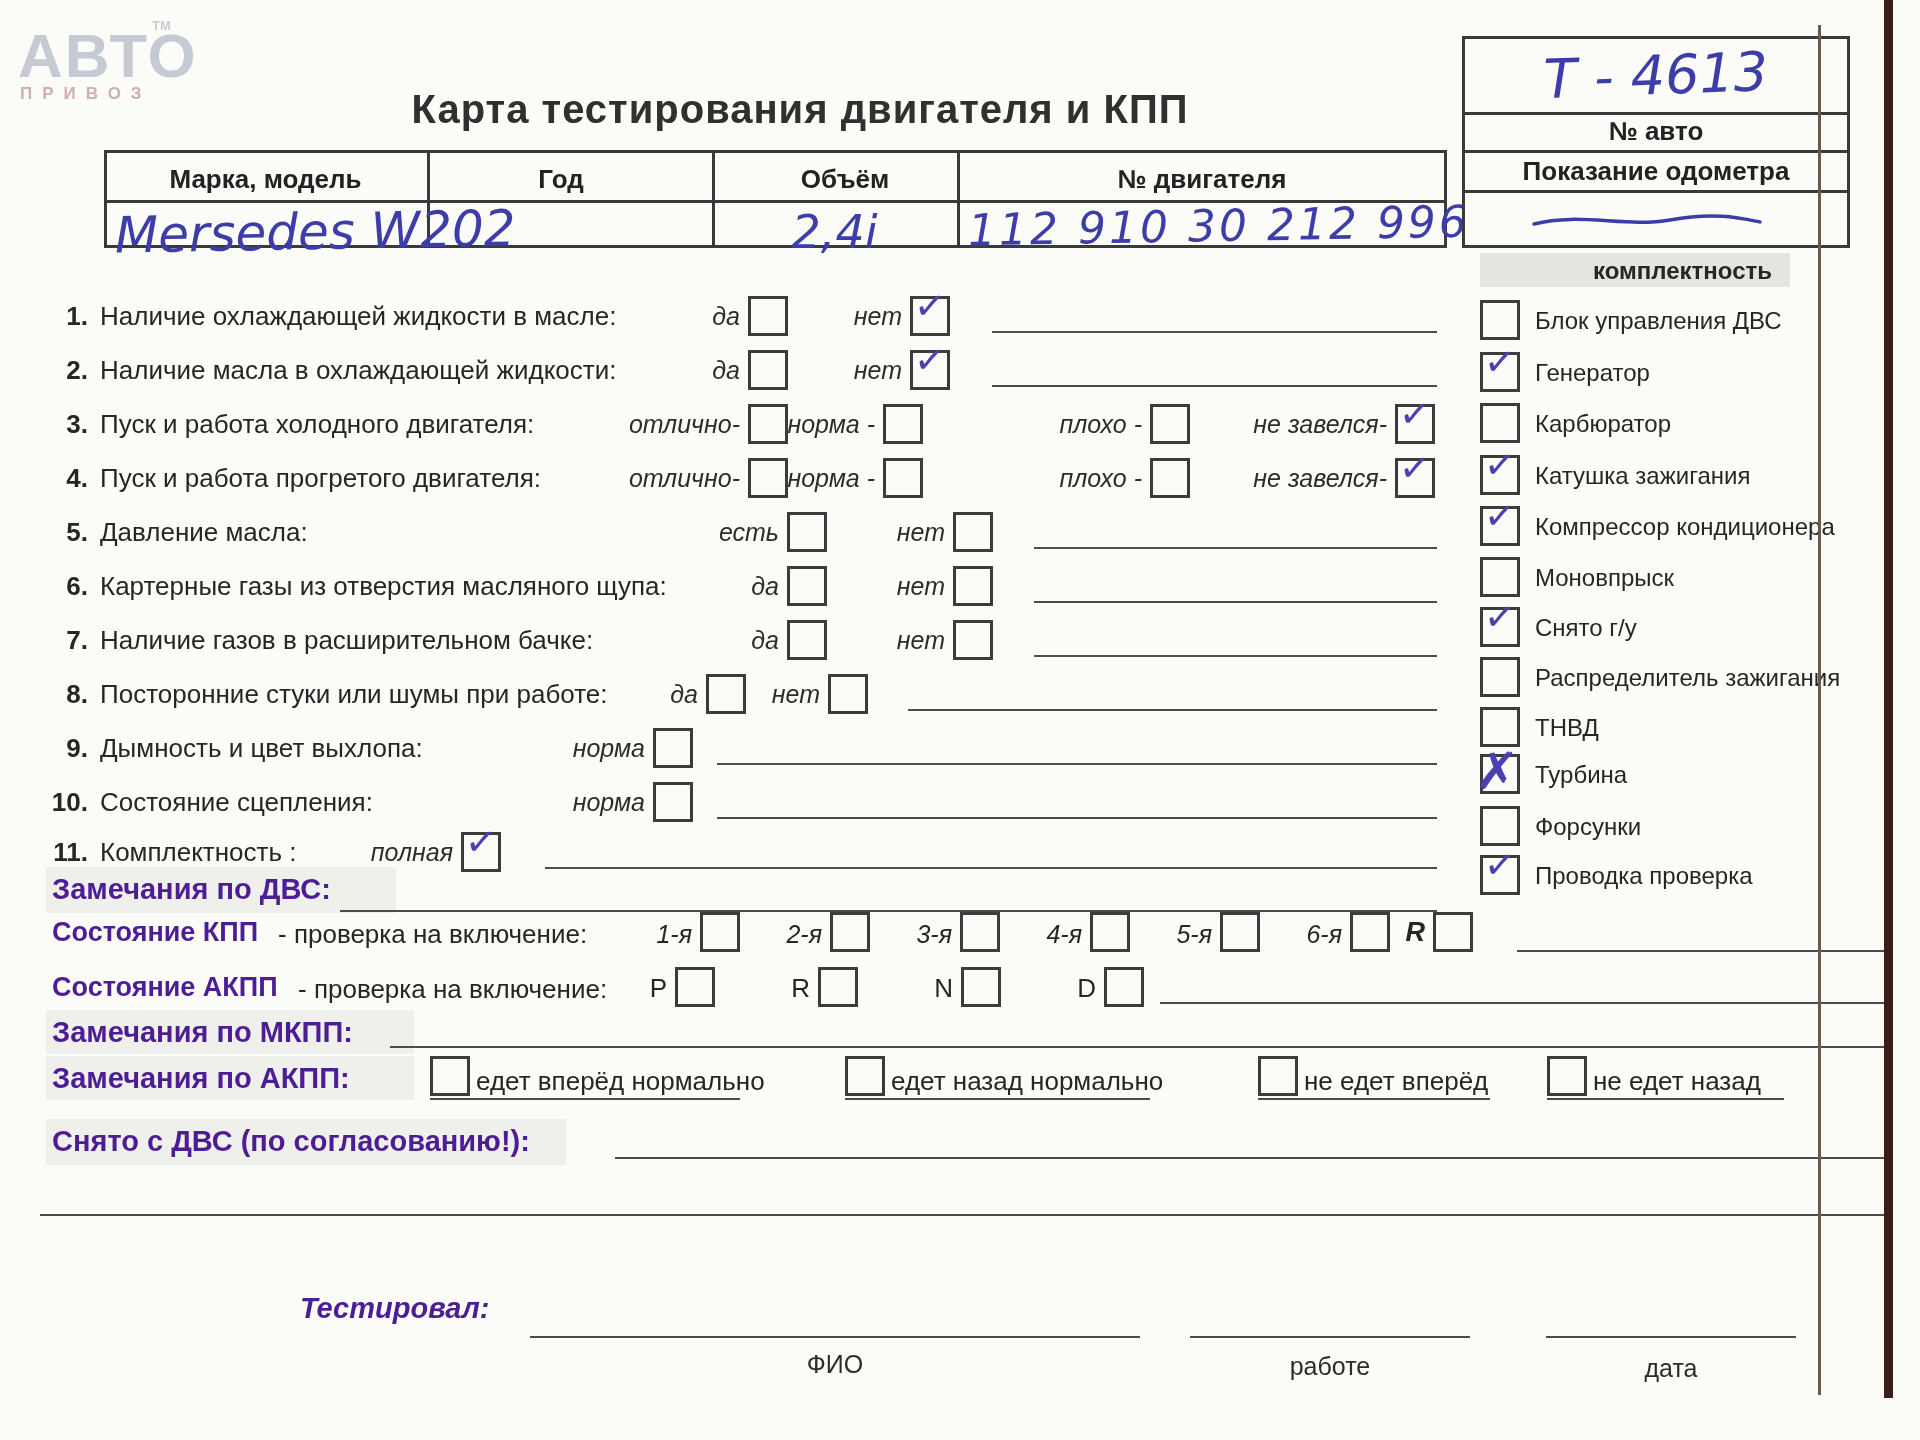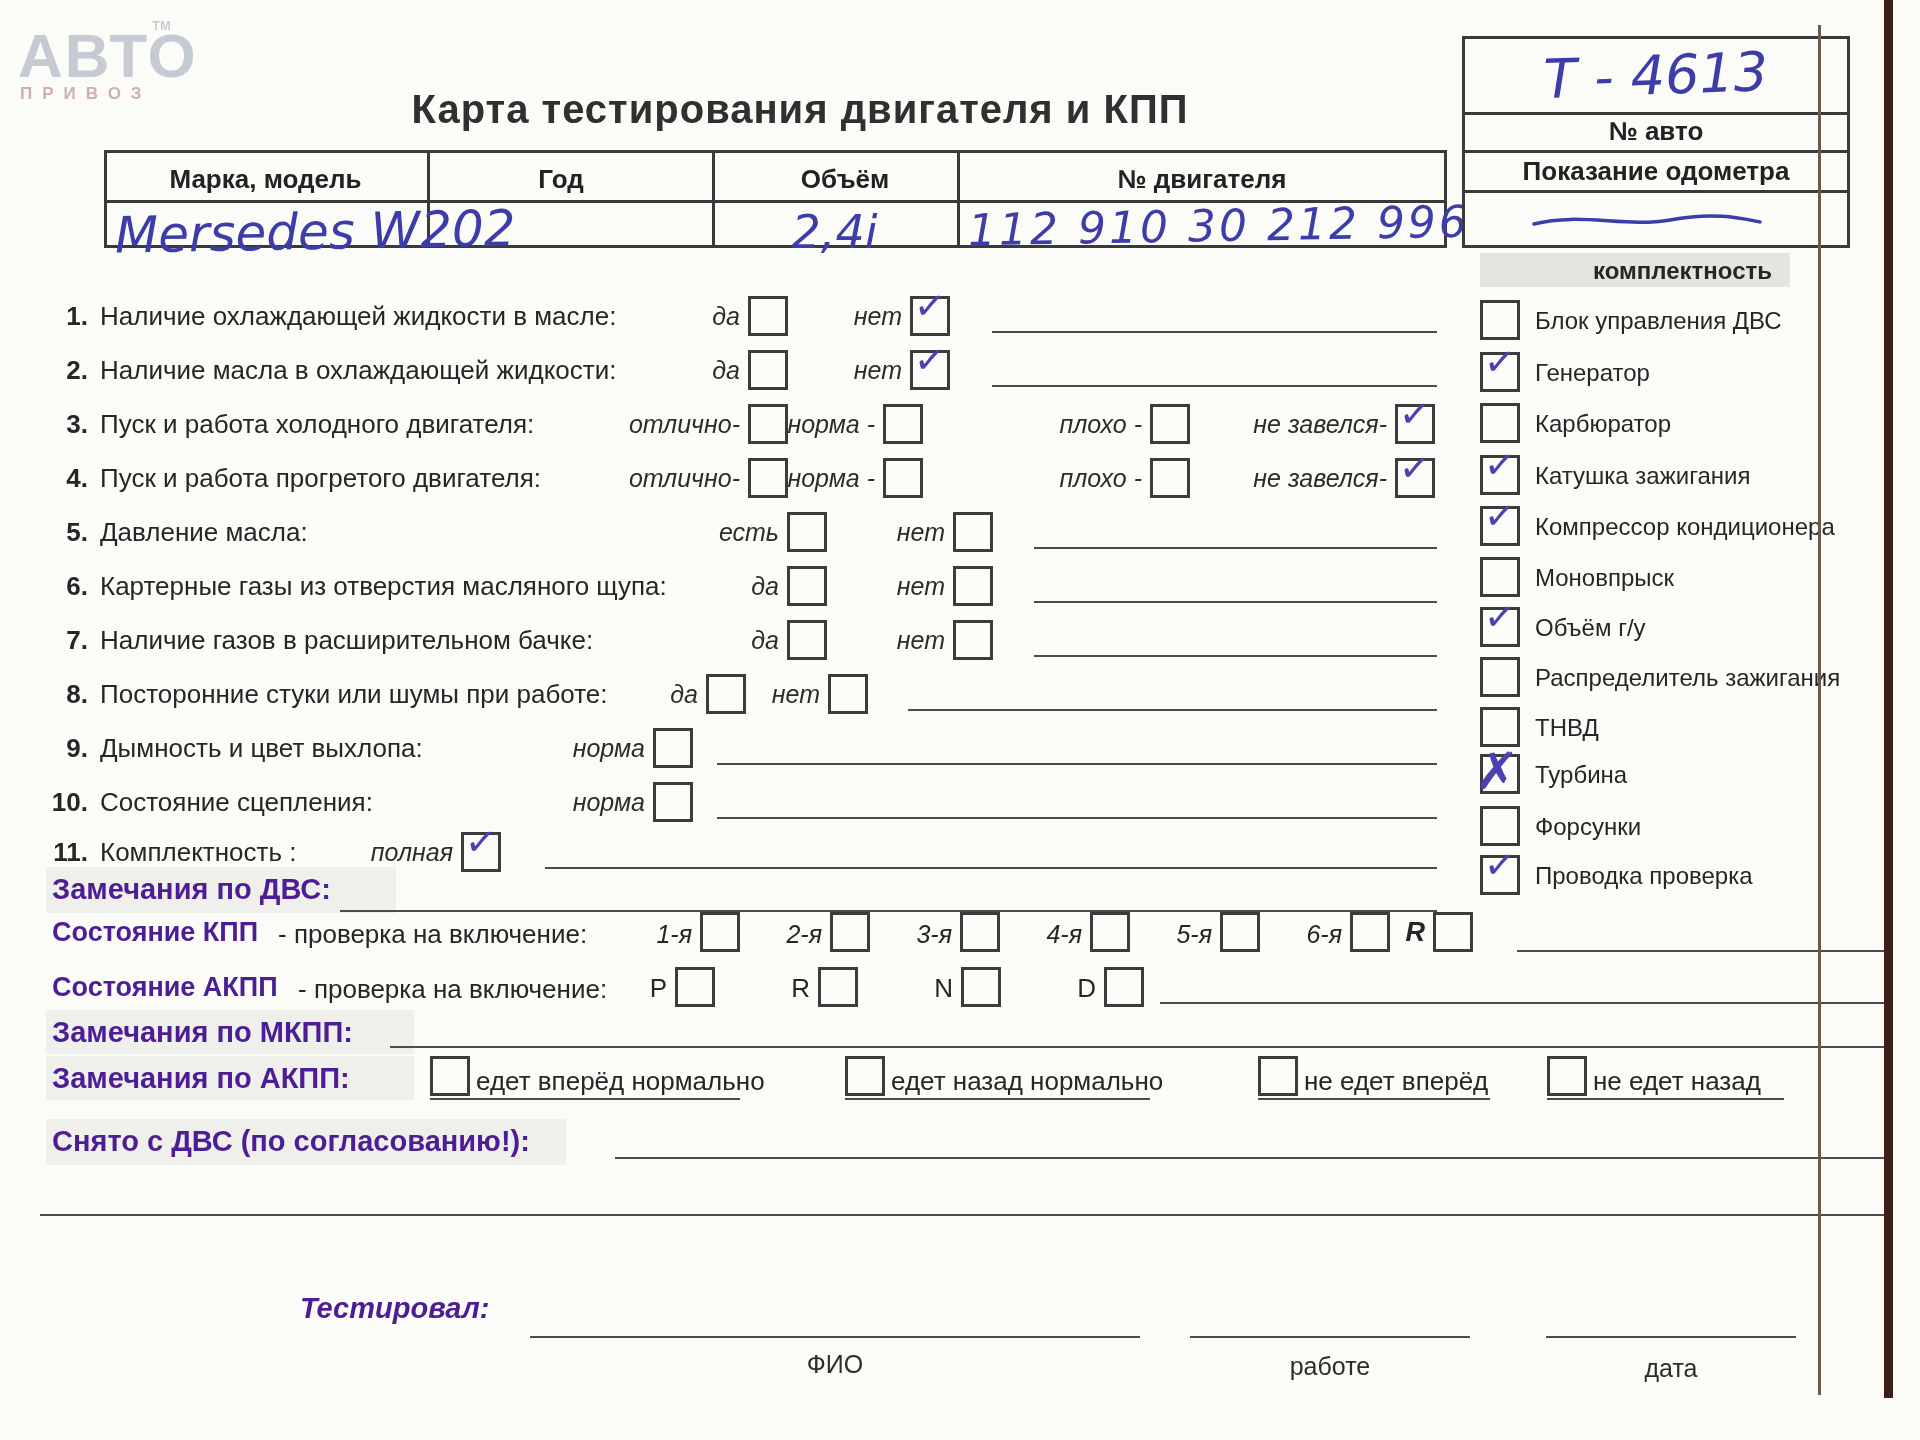--- a/index.html
+++ b/index.html
@@ -93,21 +93,21 @@
     <i class="mark">✓</i>
   </span>
 <span class="eq-label" style="left:1535px;top:513px">Компрессор кондиционера</span>
 <span class="cb" style="left:1480px;top:557px">
     <i class="mark"></i>
   </span>
 <span class="eq-label" style="left:1535px;top:564px">Моновпрыск</span>
 <span class="cb" style="left:1480px;top:607px">
     <i class="mark">✓</i>
   </span>
-<span class="eq-label" style="left:1535px;top:614px">Объём г/у</span>
+<span class="eq-label" style="left:1535px;top:614px">Снято г/у</span>
 <span class="cb" style="left:1480px;top:657px">
     <i class="mark"></i>
   </span>
 <span class="eq-label" style="left:1535px;top:664px">Распределитель зажигания</span>
 <span class="cb" style="left:1480px;top:707px">
     <i class="mark"></i>
   </span>
 <span class="eq-label" style="left:1535px;top:714px">ТНВД</span>
 <span class="cb xmark" style="left:1480px;top:754px">
     <i class="mark">✗</i>

